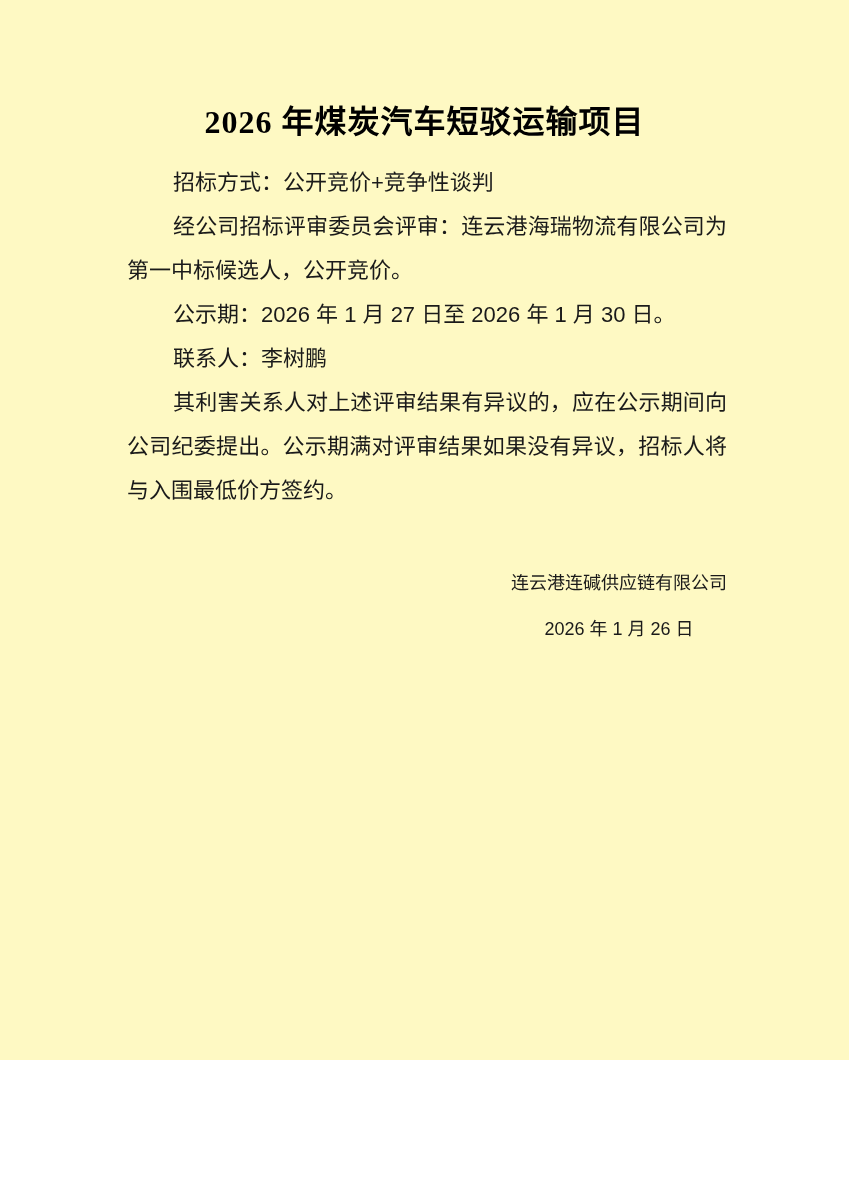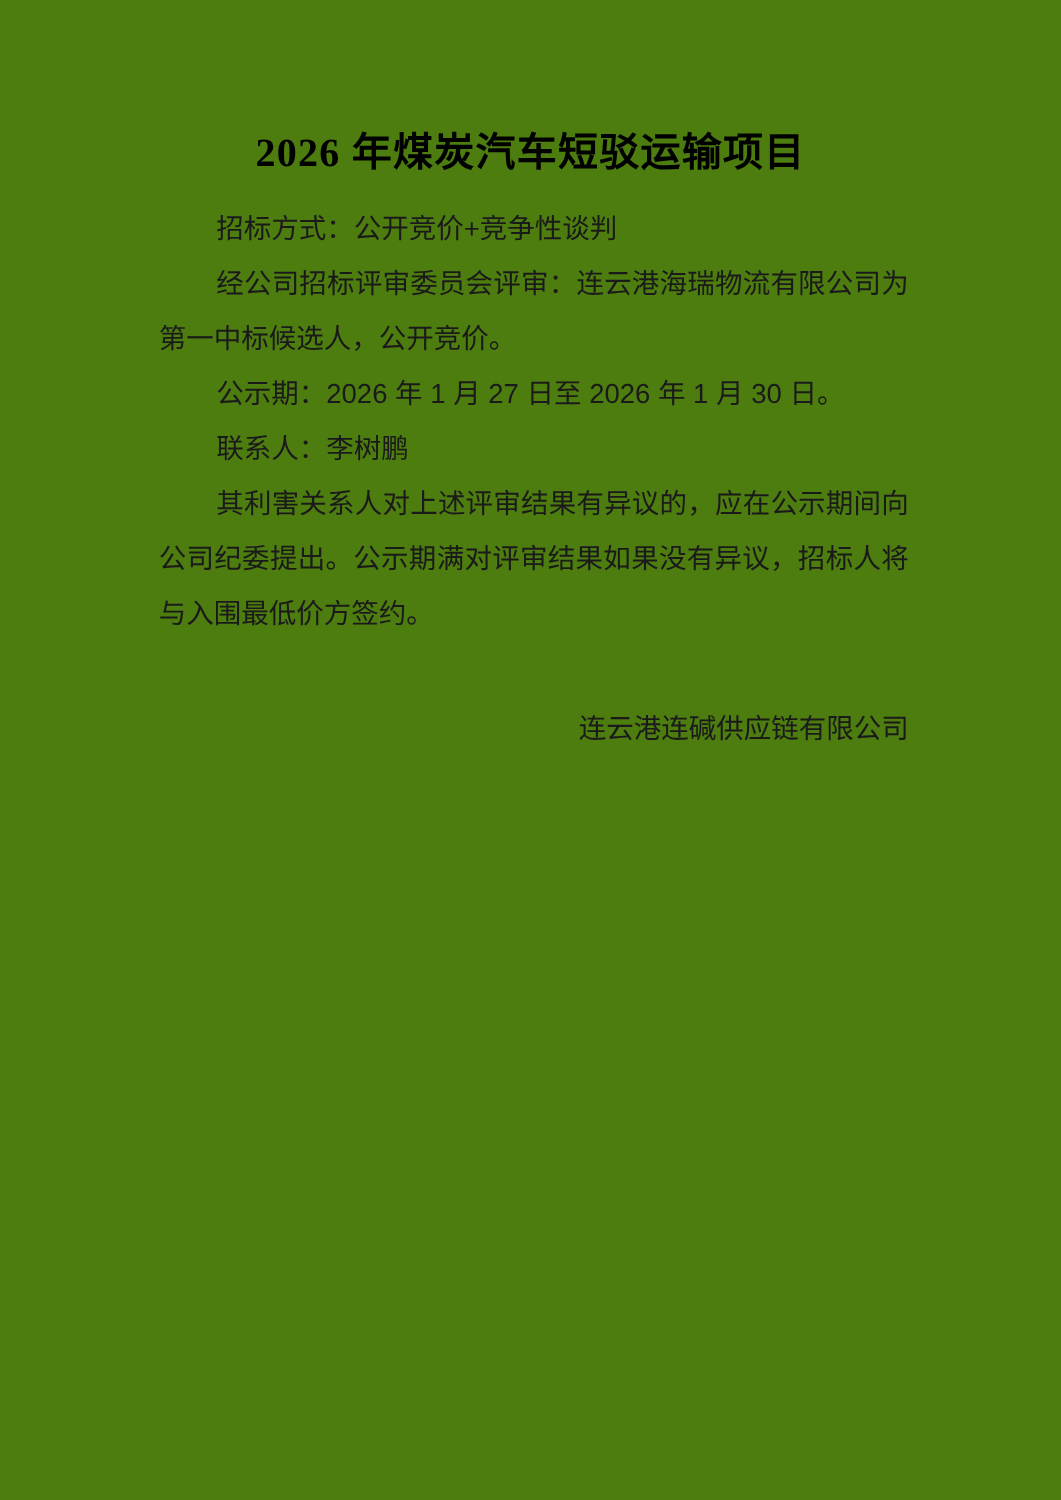--- a/index.html
+++ b/index.html
@@ -3,22 +3,22 @@
 <meta charset="utf-8">
 <style>
   html, body {
     margin: 0;
     padding: 0;
     background: #ffffff;
   }
   .page {
     position: relative;
     width: 849px;
-    height: 1200px;
-    background: #4d7c0f;
+    height: 1060px;
+    background: #fef9c3;
     overflow: hidden;
     color: #1a1a1a;
     font-family: "Liberation Sans", "DejaVu Sans", sans-serif;
   }
   .title-block {
     padding-top: 102px;
     text-align: center;
     font-family: "Liberation Serif", "DejaVu Serif", serif;
     font-weight: bold;
     font-size: 32px;
@@ -36,21 +36,21 @@
   }
   .content p {
     margin: 0;
     text-indent: 46px;
   }
   .signature-block {
     margin: 47px 0 0 auto;
     width: max-content;
     max-width: 100%;
     text-align: center;
-    font-size: 22px;
+    font-size: 18px;
     line-height: 46px;
   }
   .signature-block p {
     margin: 0;
     text-indent: 0;
   }
 </style>
 </head>
 <body>
 
@@ -62,16 +62,17 @@
 
   <div class="content">
     <p>招标方式：公开竞价+竞争性谈判</p>
     <p>经公司招标评审委员会评审：连云港海瑞物流有限公司为第一中标候选人，公开竞价。</p>
     <p>公示期：2026 年 1 月 27 日至 2026 年 1 月 30 日。</p>
     <p>联系人：李树鹏</p>
     <p>其利害关系人对上述评审结果有异议的，应在公示期间向公司纪委提出。公示期满对评审结果如果没有异议，招标人将与入围最低价方签约。</p>
 
     <div class="signature-block">
       <p>连云港连碱供应链有限公司</p>
+      <p>2026 年 1 月 26 日</p>
     </div>
   </div>
 
 </div>
 
 </body></html>

